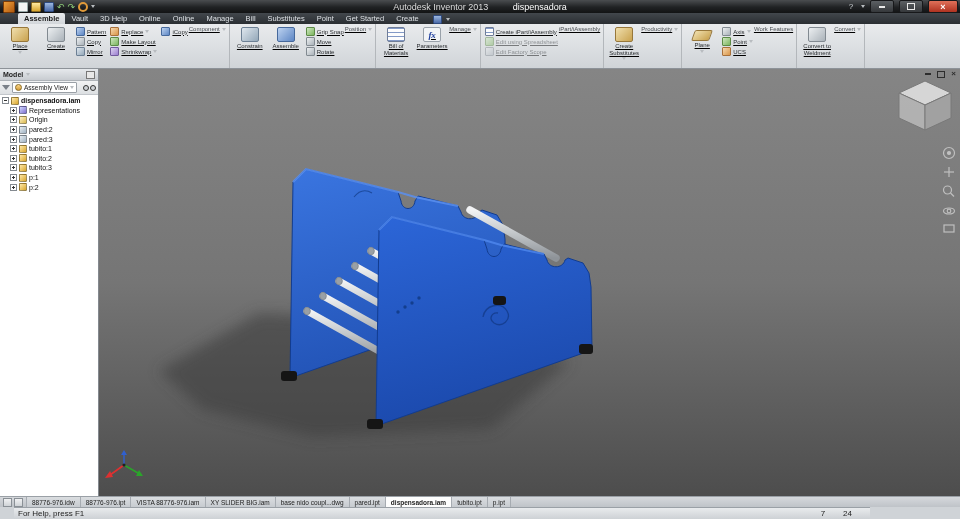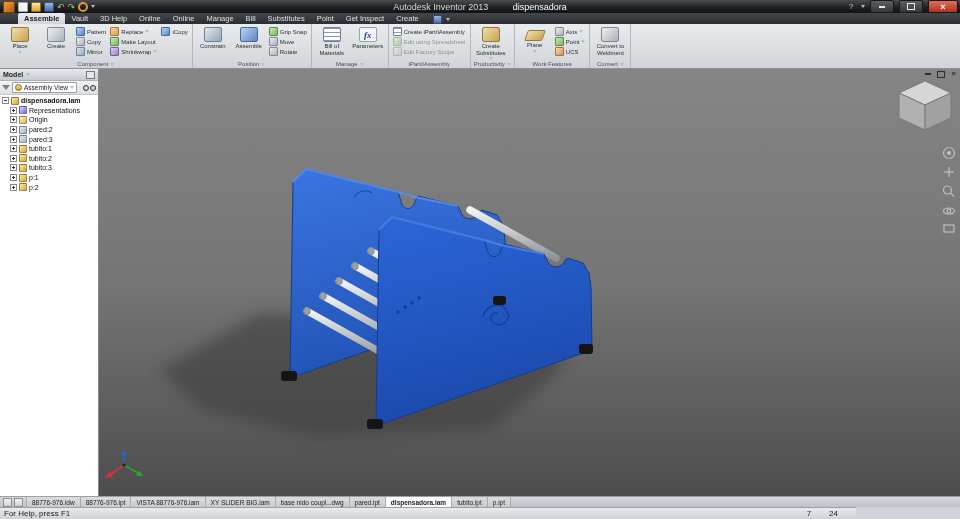--- a/index.html
+++ b/index.html
@@ -30,21 +30,21 @@
   
   .ribtabs{position:absolute;top:13px;left:0;width:960px;height:11px;display:flex;align-items:flex-end;
     background:linear-gradient(#42474c,#2a2e32);padding-left:18px;box-sizing:border-box;}
   .mtab{padding:1px 6px 1px;font-size:7.5px;color:#dde1e5;white-space:nowrap;line-height:9px;}
   .mtab.active{background:linear-gradient(#e9ebed,#d2d6da);color:#1c1c1c;border-radius:2px 2px 0 0;font-weight:bold;}
   .ribextra{margin-left:8px;display:flex;align-items:center;gap:4px;}
   
   .ribbon{position:absolute;top:24px;left:0;width:960px;height:45px;
     background:linear-gradient(#e9ebed,#d0d4d8);border-bottom:1px solid #8d9298;box-sizing:border-box;
     display:flex;align-items:stretch;}
-  .rgroup{display:flex;flex-direction:column;border-right:1px solid #b3b7bb;padding:1px 3px 0;}
+  .rgroup{display:flex;flex-direction:row;border-right:1px solid #b3b7bb;padding:1px 3px 0;text-decoration:underline;}
   .rg-content{display:flex;align-items:flex-start;gap:2px;flex:1;}
   .rg-label{height:8px;display:flex;align-items:center;justify-content:center;gap:2px;
     font-size:6px;color:#4a4f54;white-space:nowrap;}
   .bigbtn{width:34px;display:flex;flex-direction:column;align-items:center;gap:1px;padding-top:2px;}
   .blabel{font-size:6px;line-height:6.5px;text-align:center;color:#2a2d30;white-space:normal;}
   .bicon{width:16px;height:13px;border-radius:2px;flex:none;}
   .smallcol{display:flex;flex-direction:column;justify-content:flex-start;gap:1px;padding-top:2px;}
   .smallbtn{height:9px;display:flex;align-items:center;gap:2px;font-size:6px;color:#2a2d30;white-space:nowrap;padding:0 1px;}
   .sicon{width:7px;height:7px;border-radius:1px;flex:none;}
   .disabled{opacity:.45;}
@@ -96,21 +96,21 @@
   
   .doctabs{position:absolute;left:0;top:496px;width:960px;height:11px;box-sizing:border-box;
     background:linear-gradient(#d5d8dc,#bfc3c8);border-top:1px solid #9aa0a6;display:flex;align-items:stretch;
     font-size:6.5px;color:#222;}
   .tabctl{display:flex;align-items:center;gap:2px;padding:0 3px;border-right:1px solid #a6abb1;}
   .tc{width:7px;height:7px;border:1px solid #8a9096;background:linear-gradient(#f0f1f2,#cfd3d7);}
   .dtab{display:flex;align-items:center;padding:0 5px;border-right:1px solid #a6abb1;
     background:linear-gradient(#dadde0,#c7cbd0);white-space:nowrap;}
   .dtab.active{background:#fdfdfd;font-weight:bold;}
   
-  .statusbar{position:absolute;left:0;top:507px;width:856px;height:12px;box-sizing:border-box;
+  .statusbar{position:absolute;left:14px;top:507px;width:856px;height:12px;box-sizing:border-box;
     background:linear-gradient(#e9ebed,#cdd1d5);border-top:1px solid #9aa0a6;display:flex;align-items:center;
     font-size:8px;color:#222;padding:0 10px 0 4px;}
   .sb-right{margin-left:auto;display:flex;gap:18px;padding-right:8px;}
 </style>
 </head>
 <body>
 
 <div class="app">
 
   <div class="titlebar">
@@ -144,21 +144,21 @@
   <div class="ribtabs">
     <span class="mtab active">Assemble</span>
     <span class="mtab">Vault</span>
     <span class="mtab">3D Help</span>
     <span class="mtab">Online</span>
     <span class="mtab">Online</span>
     <span class="mtab">Manage</span>
     <span class="mtab">Bill</span>
     <span class="mtab">Substitutes</span>
     <span class="mtab">Point</span>
-    <span class="mtab">Get Inspect</span>
+    <span class="mtab">Get Started</span>
     <span class="mtab">Create</span>
     <span class="ribextra">
       <span class="qicon qi-save" style="width:7px;height:7px"></span>
       <span class="car"></span>
     </span>
   </div>
 
   <div class="ribbon">
 
     <div class="rgroup">

